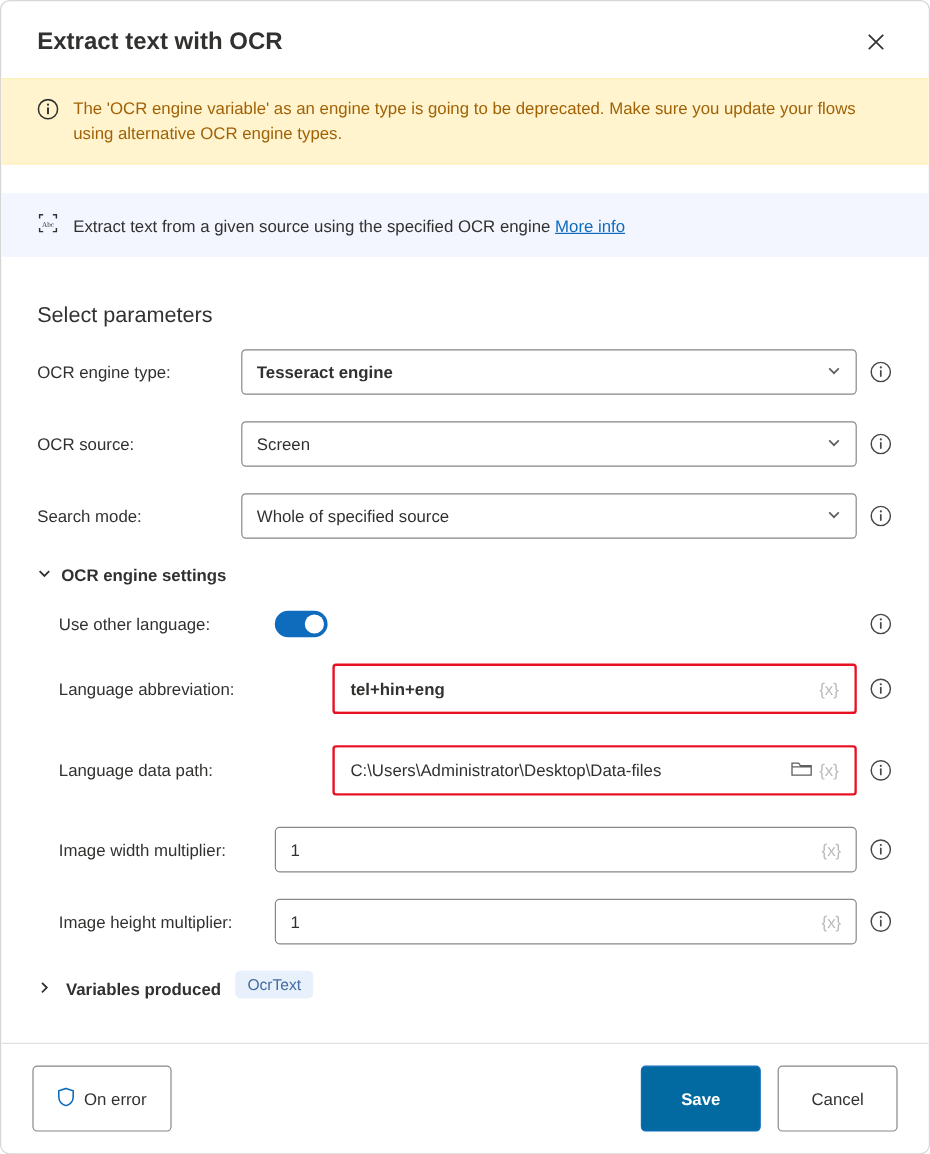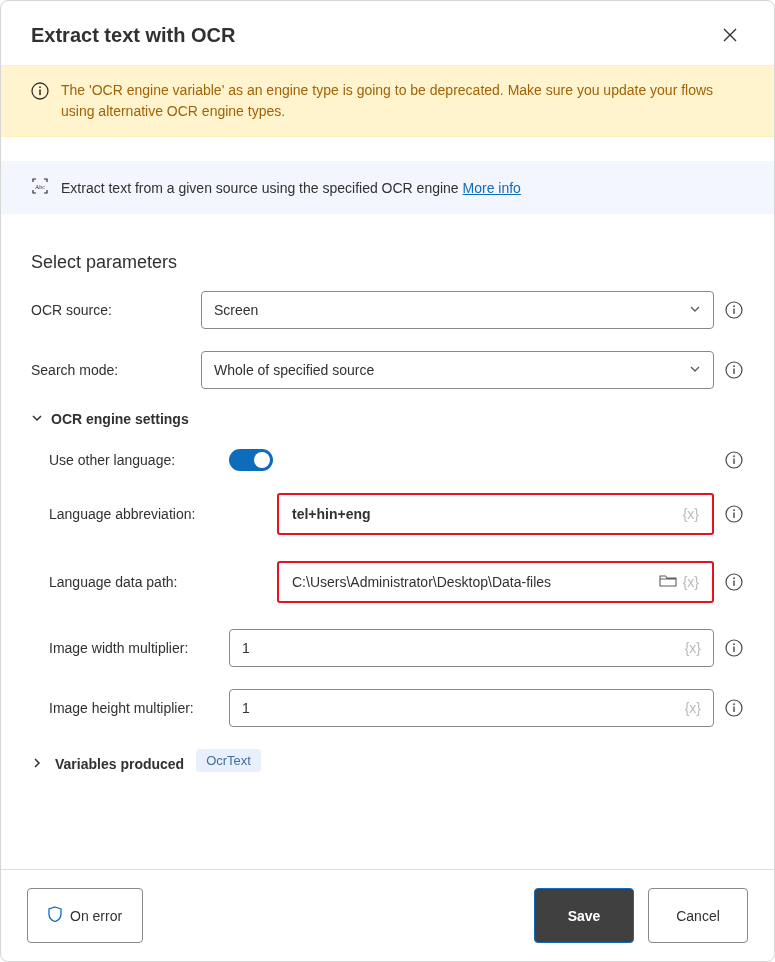--- a/index.html
+++ b/index.html
@@ -223,21 +223,21 @@
     justify-content:center;
     cursor:pointer;
     gap:8px;
   }
   .btn.secondary {
     background:#fff;
     border:1px solid #8a8886;
     color:#323130;
   }
   .btn.primary {
-    background:#404040;
+    background:#0369a1;
     border:1px solid #0f6cbd;
     color:#fff;
     font-weight:600;
     min-width:100px;
   }
   .footer-right {
     display:flex;
     gap:14px;
   }
 </style>
@@ -274,20 +274,40 @@
         </svg>
     </div>
     <div class="desc-text">
       <span>Extract text from a given source using the specified OCR engine </span><a class="link">More info</a>
     </div>
   </div>
 
   <div class="content">
     <div class="section-title">Select parameters</div>
 
+    <div class="row">
+      <div class="label-col">OCR engine type:</div>
+      <div class="field-col">
+        <div class="select-ctrl">
+          <span class="sel-val" style="font-weight:600">Tesseract engine</span>
+          <span class="chev">
+            <svg width="12" height="12" viewBox="0 0 12 12">
+                <path d="M2 4 L6 8 L10 4" stroke="currentColor" stroke-width="1.4" fill="none"></path>
+              </svg>
+          </span>
+        </div>
+        <div class="info-btn">
+          <svg width="18" height="18" viewBox="0 0 18 18">
+              <circle cx="9" cy="9" r="8" stroke="currentColor" stroke-width="1.2" fill="none"></circle>
+              <circle cx="9" cy="5.2" r="0.9" fill="currentColor"></circle>
+              <rect x="8.3" y="7.3" width="1.4" height="5.8" rx="0.7" fill="currentColor"></rect>
+            </svg>
+        </div>
+      </div>
+    </div>
 
     <div class="row">
       <div class="label-col">OCR source:</div>
       <div class="field-col">
         <div class="select-ctrl">
           <span class="sel-val">Screen</span>
           <span class="chev">
             <svg width="12" height="12" viewBox="0 0 12 12">
                 <path d="M2 4 L6 8 L10 4" stroke="currentColor" stroke-width="1.4" fill="none"></path>
               </svg>

